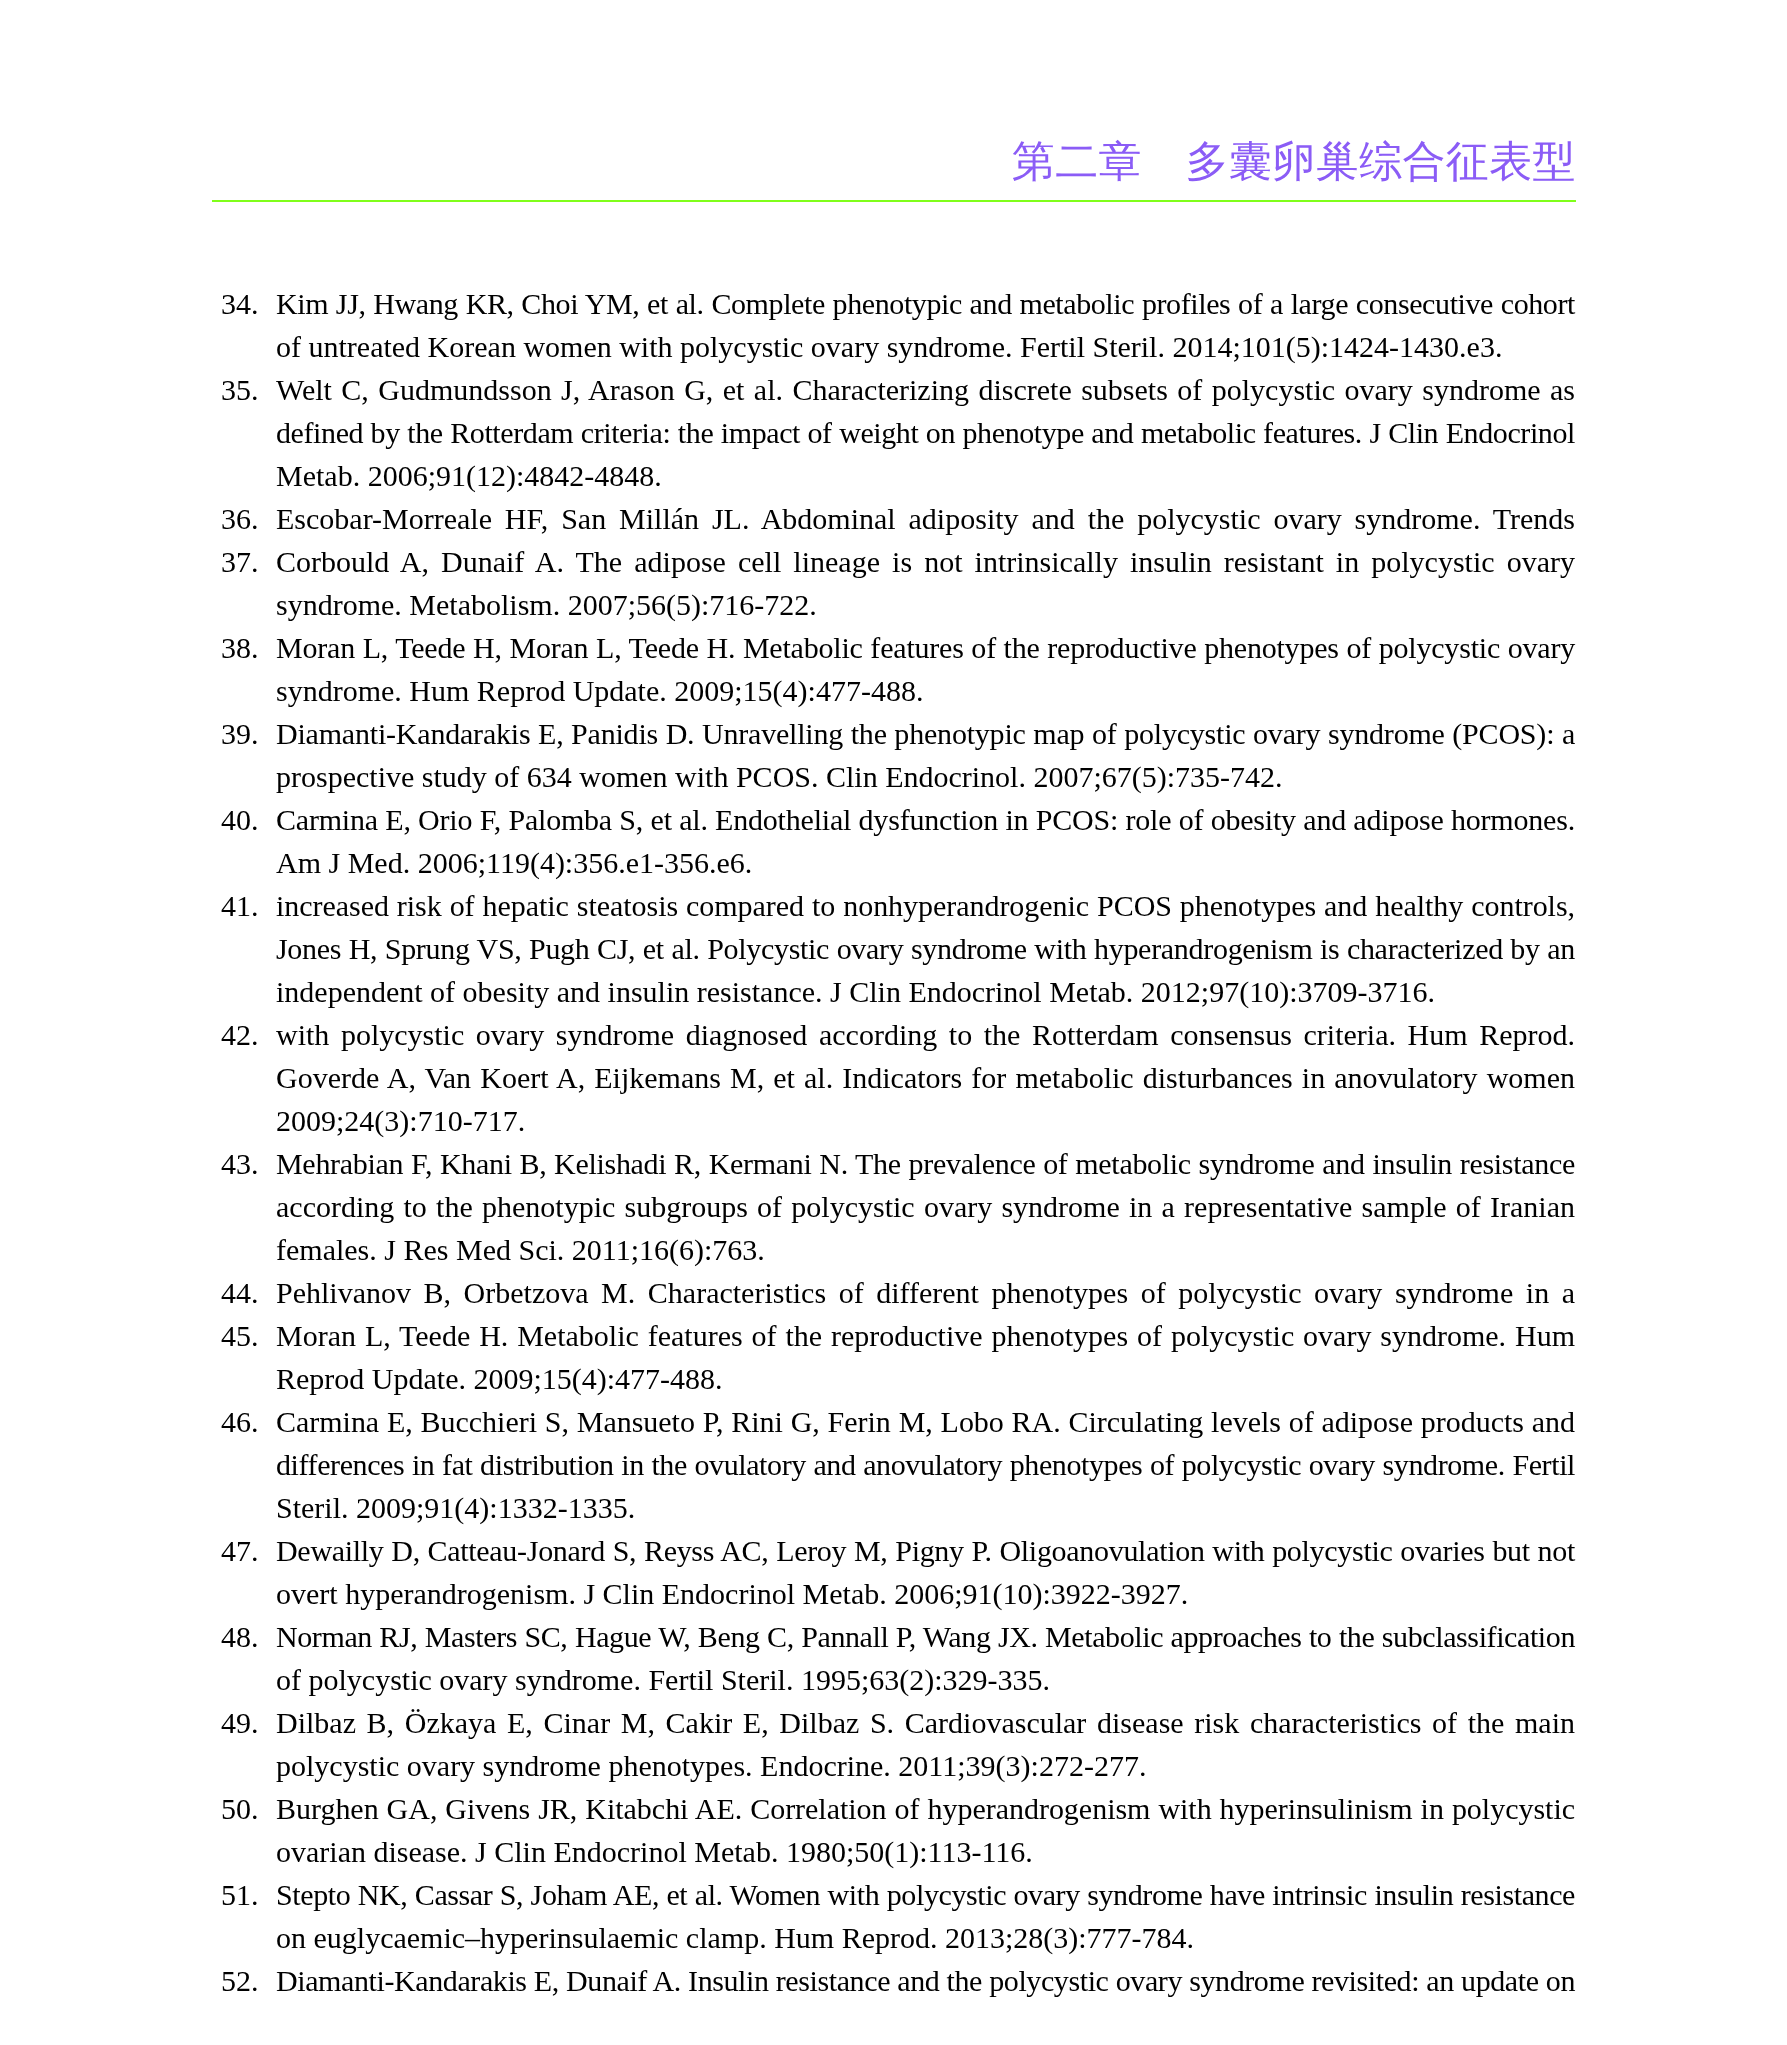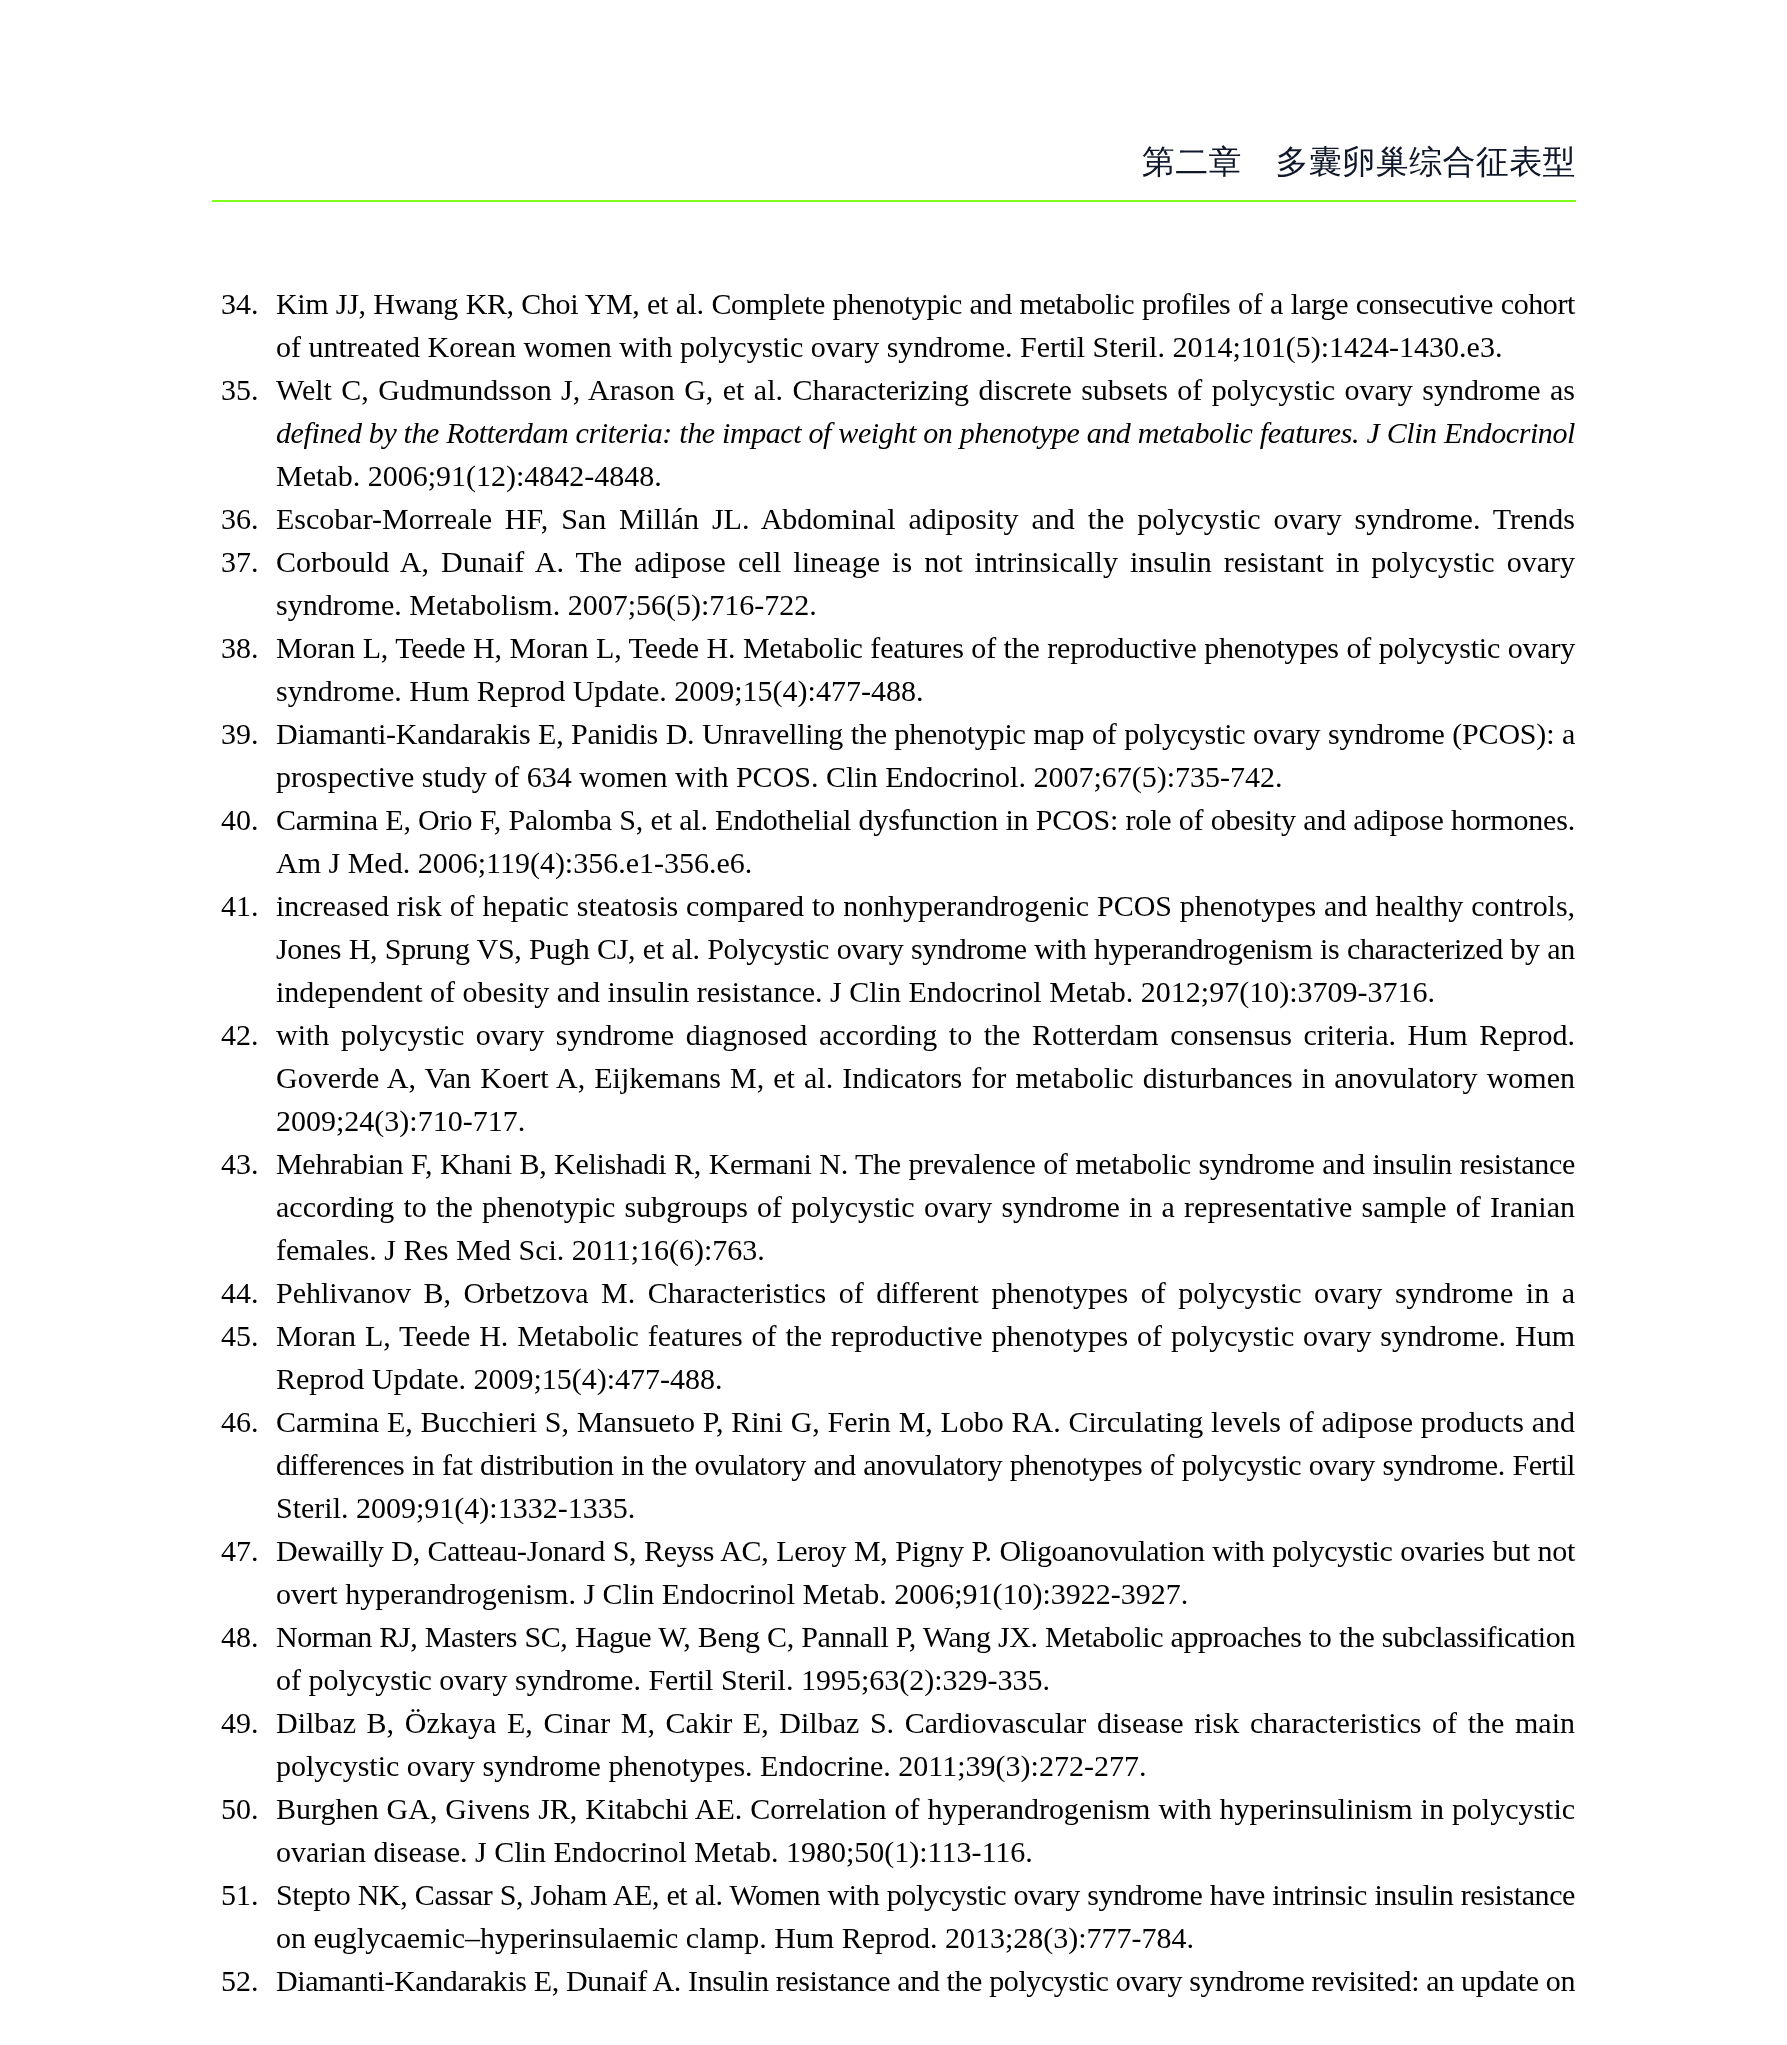--- a/index.html
+++ b/index.html
@@ -1,21 +1,21 @@
 <!DOCTYPE html>
 <html style="font-size:6.5px"><head>
 <meta charset="utf-8">
 <style>
   html, body { margin: 0; padding: 0; background: #ffffff; }
   body { width: 1788px; height: 2513px; position: relative; overflow: hidden; }
   .page-header {
     position: absolute; left: 212px; top: 139px; width: 1364px; height: 45px;
     text-align: right;
     font-family: "DejaVu Sans", sans-serif;
-    font-size: 33px; line-height: 45px; color: #0f172a; letter-spacing: 0.4px;
+    font-size: 43px; line-height: 45px; color: #8b5cf6; letter-spacing: 0.4px;
     white-space: pre;
   }
   .header-rule {
     position: absolute; left: 212px; top: 200px; width: 1364px; height: 2px;
     background: #80ff1a;
   }
   .refs {
     position: absolute; left: 209px; top: 282px; width: 1366px;
     font-family: "Liberation Serif", serif;
     font-size: 30px; color: #000;
@@ -44,21 +44,21 @@
       <span class="ref-num">34.</span>
       <div class="ref-body">
         <span class="ref-line" style="letter-spacing: -0.4px; text-align-last: justify;">Kim JJ, Hwang KR, Choi YM, et al. Complete phenotypic and metabolic profiles of a large consecutive cohort</span>
         <span class="ref-line last">of untreated Korean women with polycystic ovary syndrome. Fertil Steril. 2014;101(5):1424-1430.e3.</span>
       </div>
     </div>
     <div class="ref">
       <span class="ref-num">35.</span>
       <div class="ref-body">
         <span class="ref-line">Welt C, Gudmundsson J, Arason G, et al. Characterizing discrete subsets of polycystic ovary syndrome as</span>
-        <span class="ref-line" style="letter-spacing: -0.4px; text-align-last: justify; font-style: italic;">defined by the Rotterdam criteria: the impact of weight on phenotype and metabolic features. J Clin Endocrinol</span>
+        <span class="ref-line" style="letter-spacing: -0.4px; text-align-last: justify;">defined by the Rotterdam criteria: the impact of weight on phenotype and metabolic features. J Clin Endocrinol</span>
         <span class="ref-line last">Metab. 2006;91(12):4842-4848.</span>
       </div>
     </div>
     <div class="ref">
       <span class="ref-num">36.</span>
       <div class="ref-body">
         <span class="ref-line">Escobar-Morreale HF, San Millán JL. Abdominal adiposity and the polycystic ovary syndrome. Trends</span>
       </div>
     </div>
     <div class="ref">

